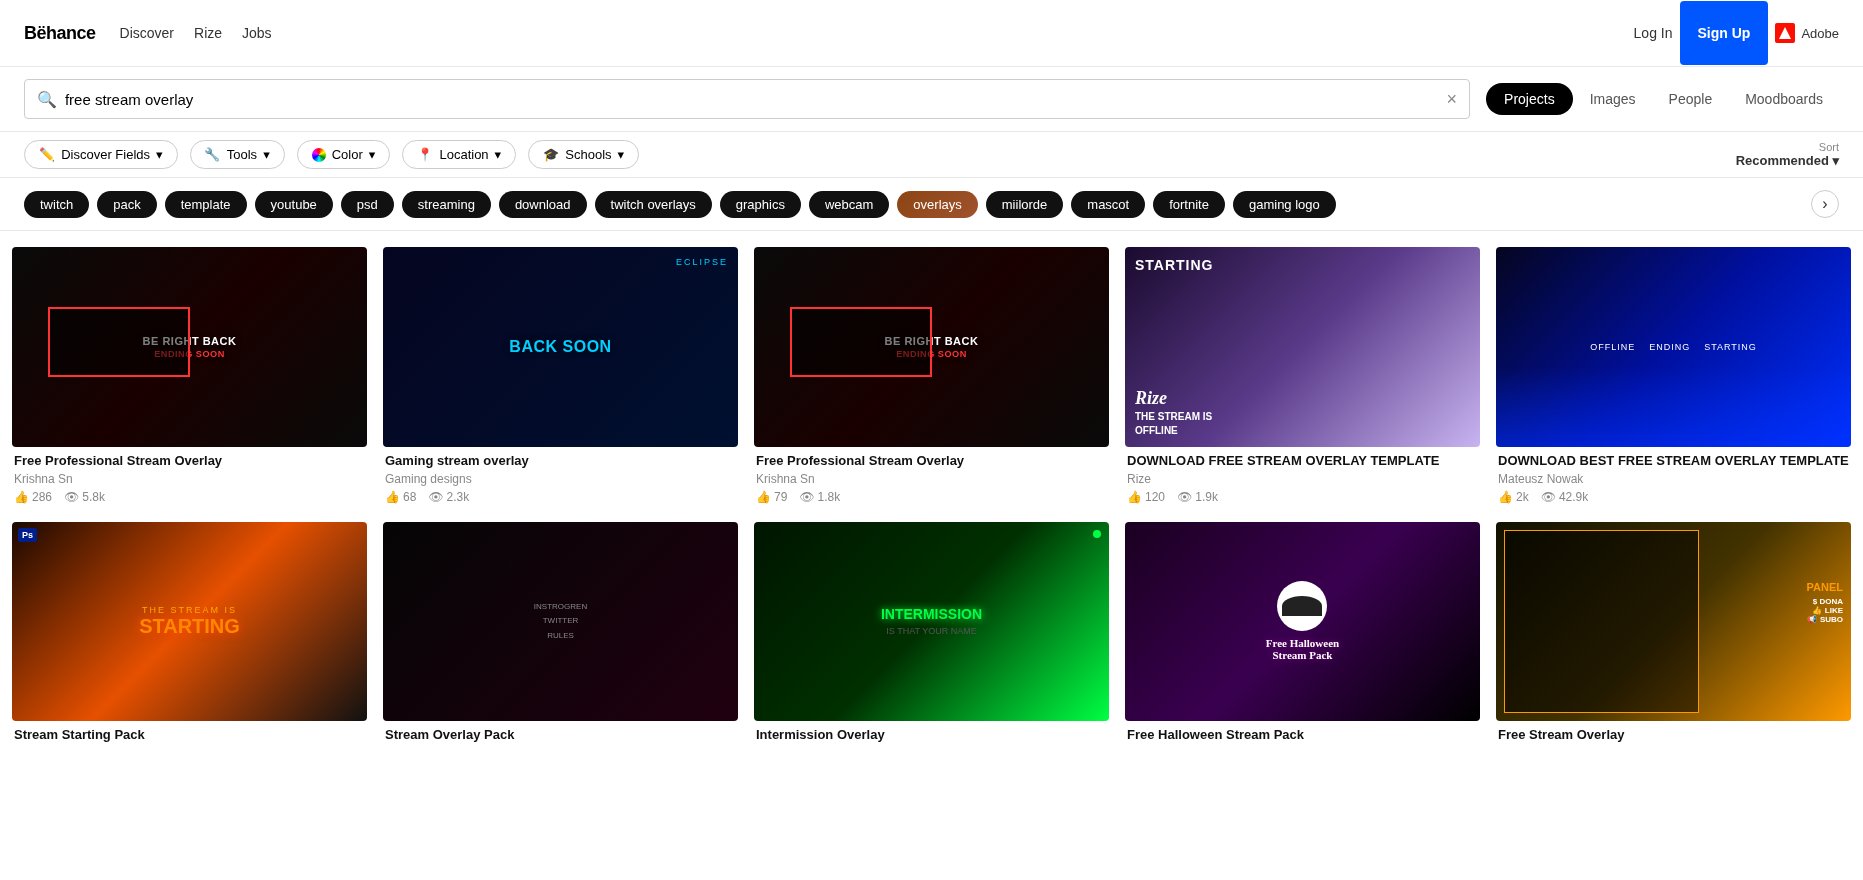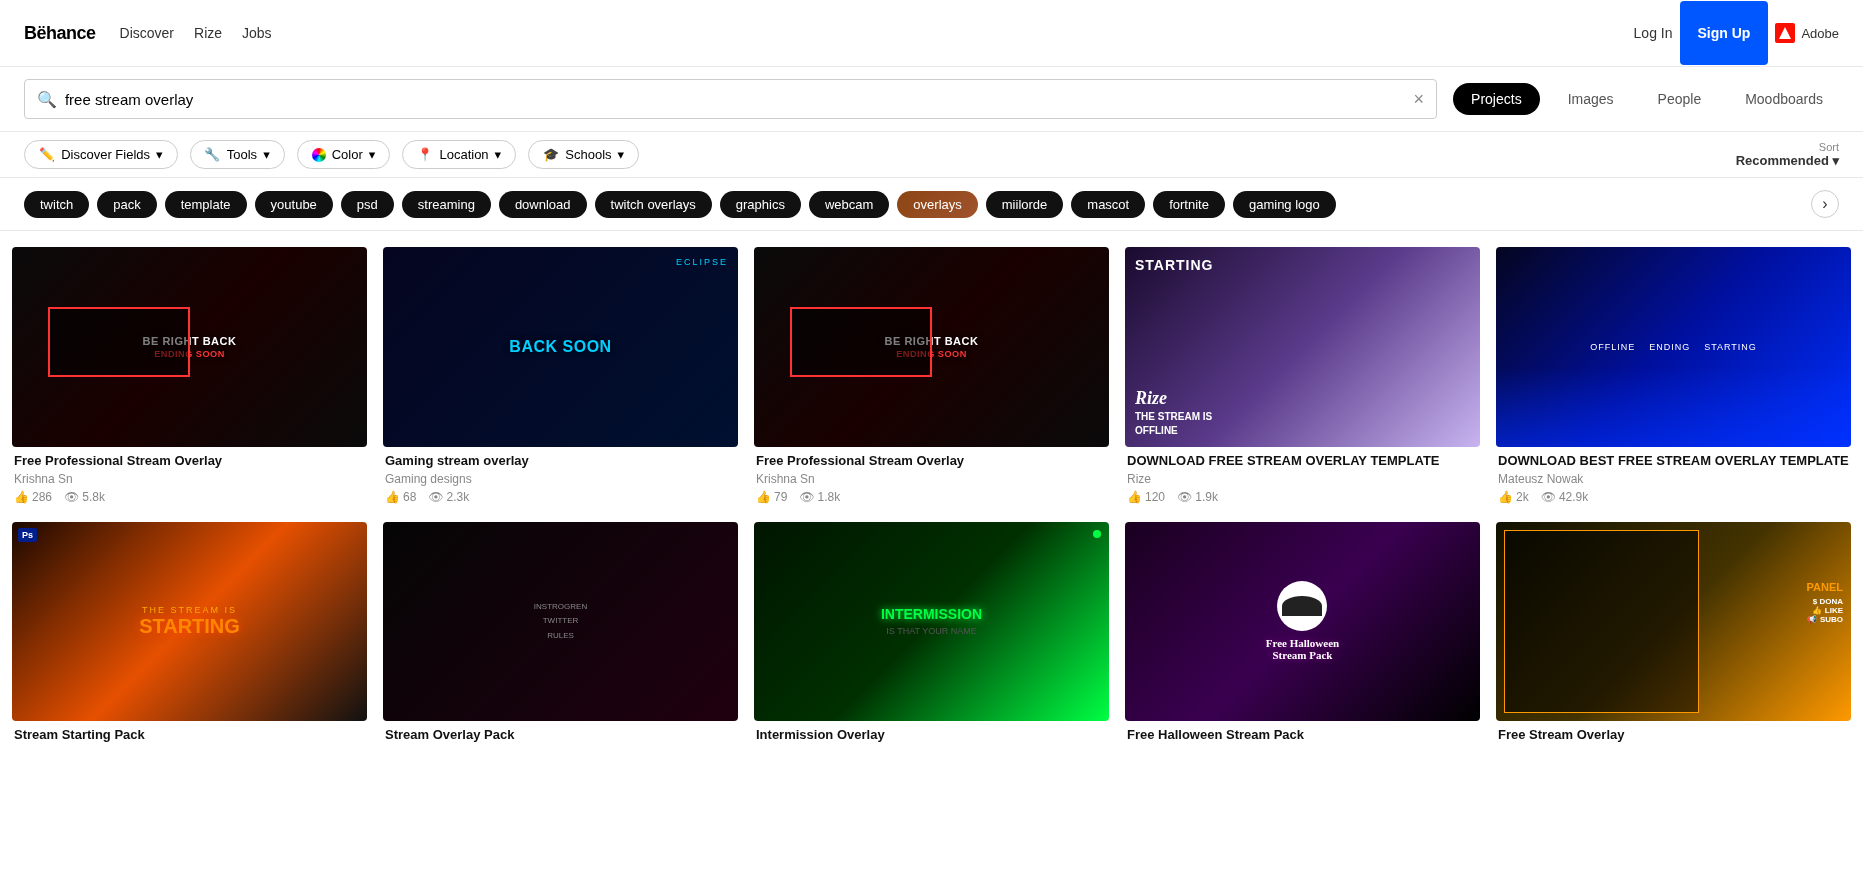--- a/index.html
+++ b/index.html
@@ -103,21 +103,21 @@
     .clear-btn {
       background: none;
       border: none;
       cursor: pointer;
       color: #888;
       font-size: 18px;
       line-height: 1;
     }
     .search-tabs {
       display: flex;
-      gap: 12px;
+      gap: 1px;
     }
     .search-tab {
       padding: 8px 16px;
       border: none;
       background: none;
       cursor: pointer;
       font-size: 14px;
       font-weight: 500;
       color: #555;
       border-radius: 4px;

